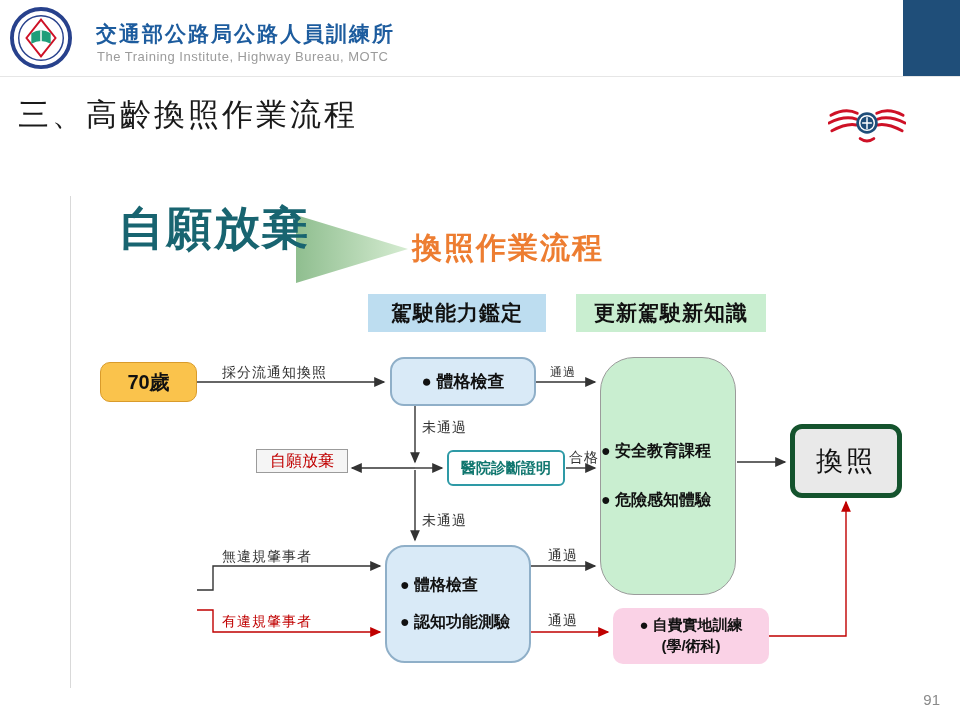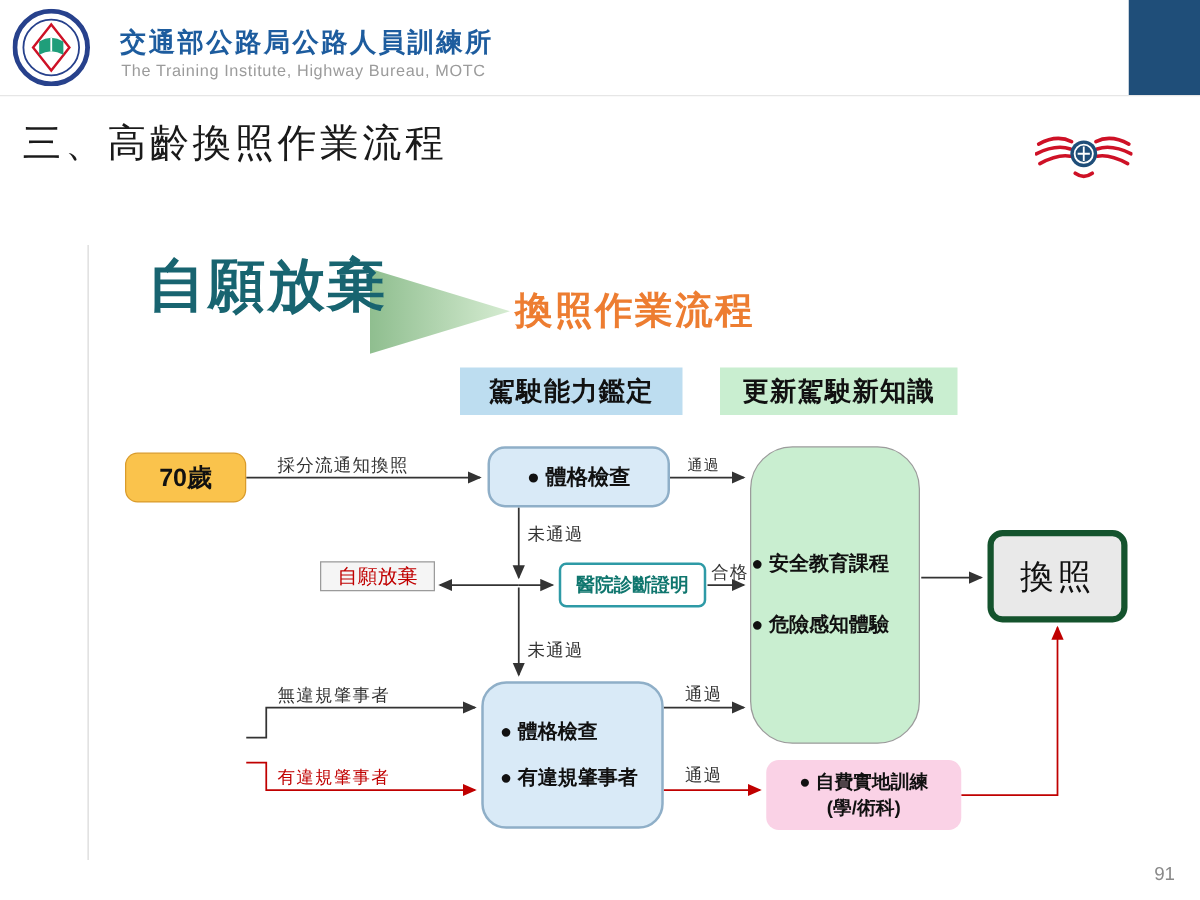--- a/index.html
+++ b/index.html
@@ -168,21 +168,21 @@
   </div>
 
   <div class="box box-renew">換照</div>
 
   <div class="box box-giveup">自願放棄</div>
 
   <div class="box box-hospital">醫院診斷證明</div>
 
   <div class="box box-lowerblue">
     <div>● 體格檢查</div>
-    <div>● 有違規肇事者</div>
+    <div>● 認知功能測驗</div>
   </div>
 
   <div class="box box-pink">
     <div>● 自費實地訓練</div>
     <div>(學/術科)</div>
   </div>
 
   <div class="lbl lbl-notify">採分流通知換照</div>
   <div class="lbl lbl-pass-top">通過</div>
   <div class="lbl lbl-fail-1">未通過</div>

